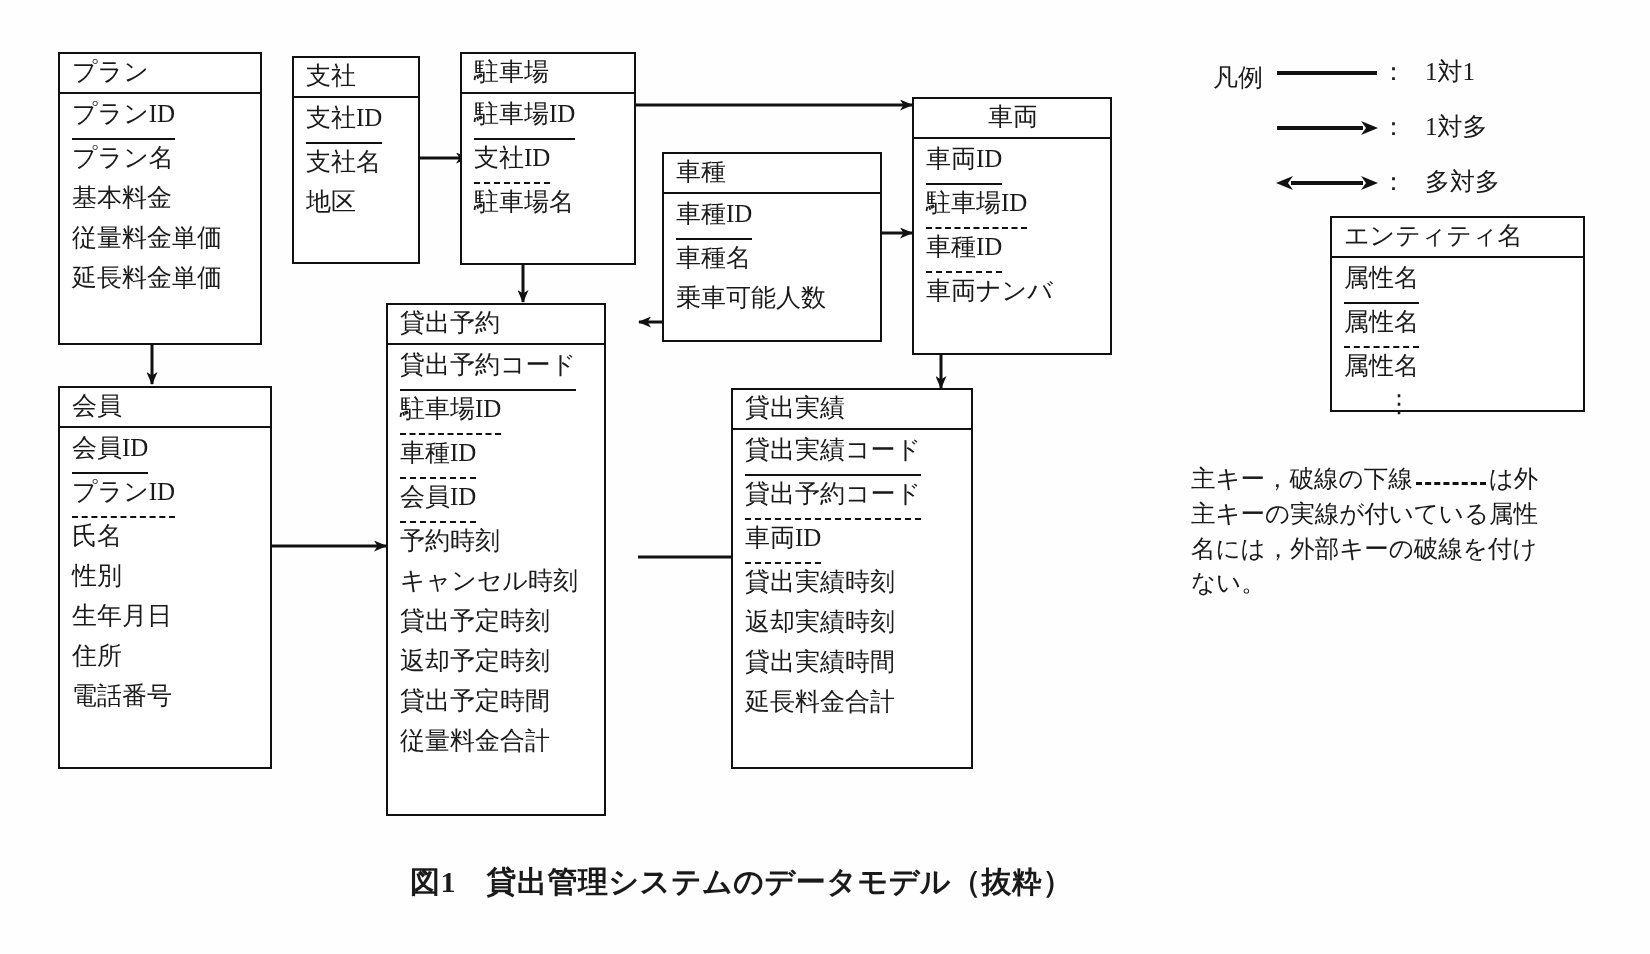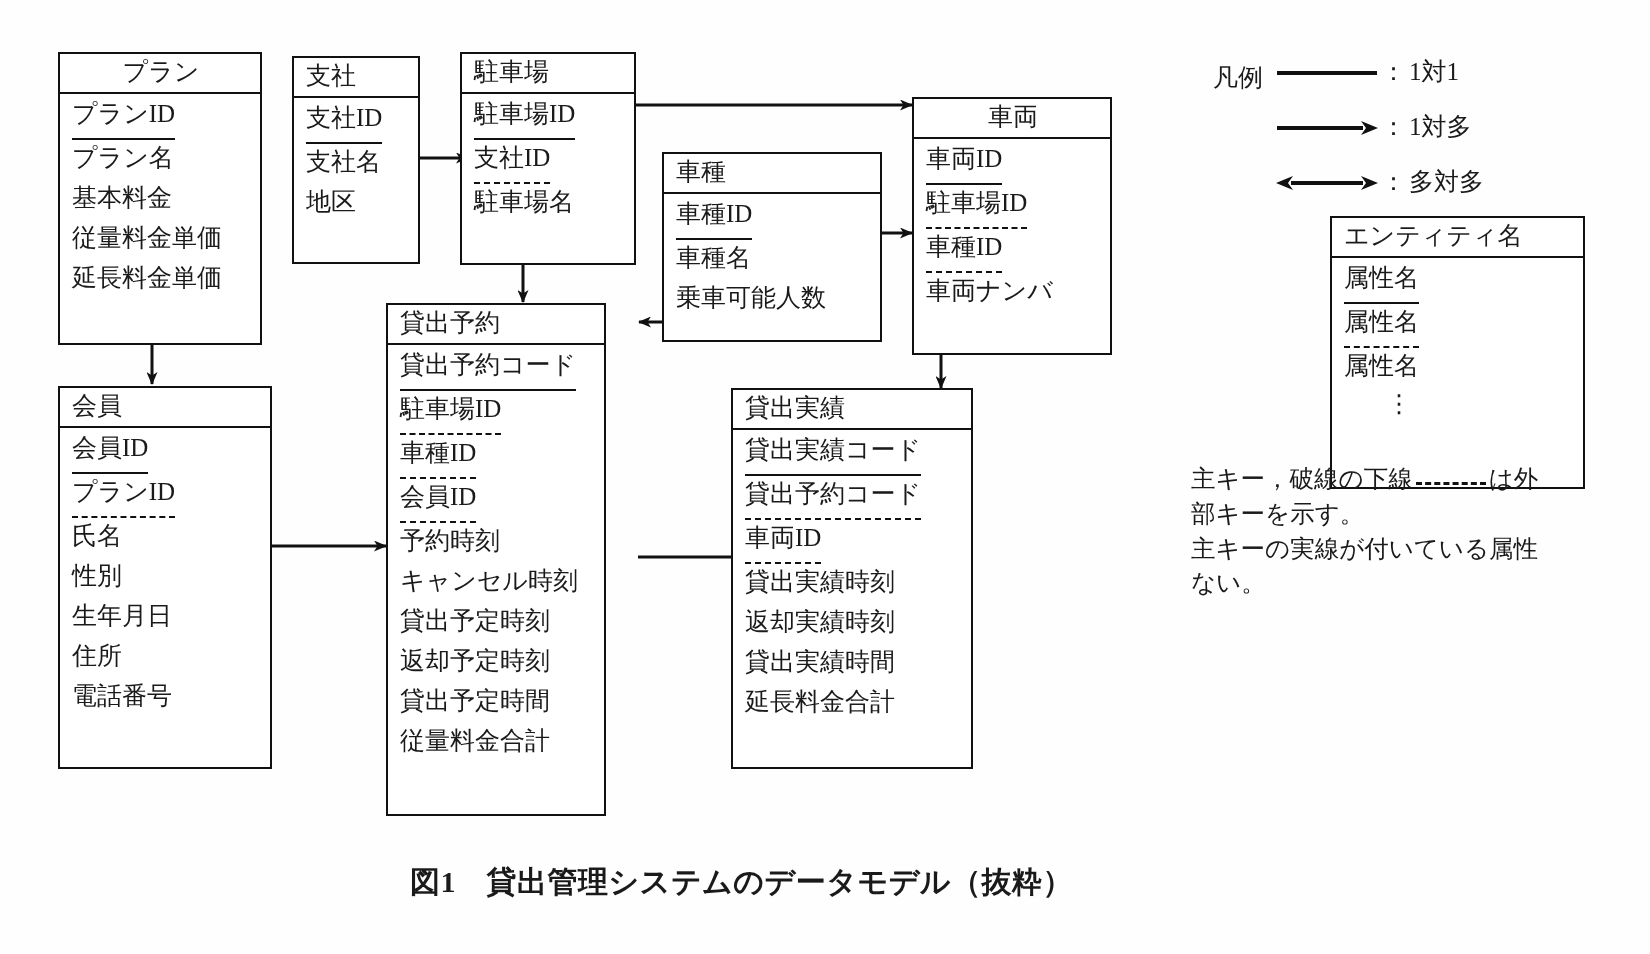--- a/index.html
+++ b/index.html
@@ -90,21 +90,21 @@
     margin-left: 18px;
   }
   .legend-row {
     position: absolute;
     display: flex;
     align-items: center;
     white-space: nowrap;
     font-size: 25px;
   }
   .legend-label {
-    margin-left: 3px;
+    margin-left: 19px;
   }
   .legend-glyph {
     width: 108px;
     height: 26px;
     display: inline-block;
   }
 
   
   .note {
     position: absolute;
@@ -194,21 +194,21 @@
 
     <g>
       <path d="M941,355 L941,388" stroke="#111" stroke-width="3" fill="none" marker-end="url(#arrowhead)"></path>
     </g>
 
     <g>
       <path d="M638,557 L731,557" stroke="#111" stroke-width="3" fill="none"></path>
     </g>
   </svg>
 
-  <div class="entity" style="left:58px; top:52px; width:204px; height:293px;text-align:center;">
+  <div class="entity" style="left:58px; top:52px; width:204px; height:293px;">
     <div class="entity-name">プラン</div>
     <div class="attr-list">
       <span class="attr pk">プランID</span>
       <span class="attr plain">プラン名</span>
       <span class="attr plain">基本料金</span>
       <span class="attr plain">従量料金単価</span>
       <span class="attr plain">延長料金単価</span>
     </div>
   </div>
 
@@ -321,36 +321,36 @@
           <path d="M18,14 L90,14" stroke="#111" stroke-width="4" fill="none"></path>
           <path d="M88,7 L105,14 L88,21 L93,14 Z" fill="#111"></path>
           <path d="M20,7 L3,14 L20,21 L15,14 Z" fill="#111"></path>
         </svg>
       </span>
       <span>：</span>
       <span class="legend-label">多対多</span>
     </div>
   </div>
 
-  <div class="entity" style="left:1330px; top:216px; width:255px; height:273px;">
+  <div class="entity" style="left:1330px; top:216px; width:255px; height:196px;">
     <div class="entity-name">エンティティ名</div>
     <div class="attr-list">
       <span class="attr pk">属性名</span>
       <span class="attr fk">属性名</span>
       <span class="attr plain">属性名</span>
       <div class="vdots" style="width:110px;">⋮</div>
     </div>
   </div>
 
   <div class="note" style="left:1143px; top:462px;">
     <span class="note-line note-indent">
       <span>主キー，破線の下線</span><span class="inline-dash"></span><span>は外</span>
     </span>
-    <span class="note-line note-indent">部キーを示す。</span>
     <span class="note-line note-indent">主キーの実線が付いている属性</span>
+    <span class="note-line note-indent">名には，外部キーの破線を付け</span>
     <span class="note-line note-indent">ない。</span>
   </div>
 
   <div class="caption" style="left:410px; top:862px;">図1　貸出管理システムのデータモデル（抜粋）</div>
 
   <div class="speck" style="left:1530px; top:245px;"></div>
 
 </div>
 
 </body></html>

